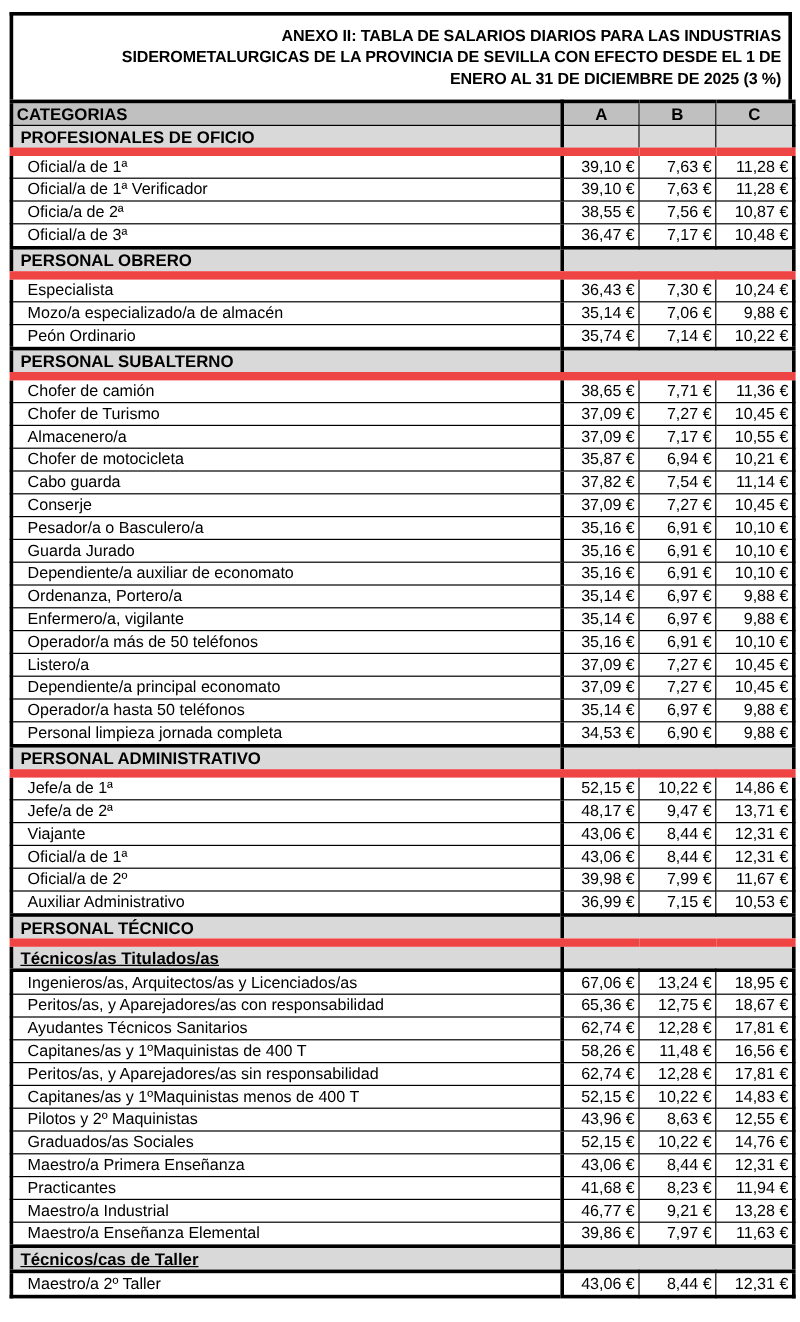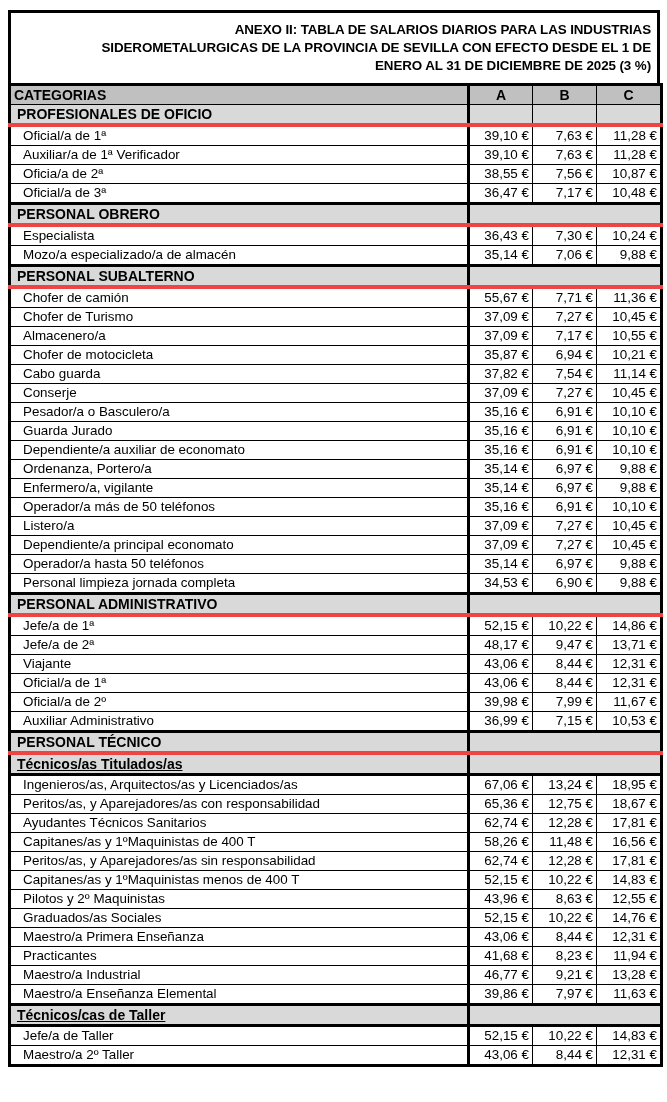--- a/index.html
+++ b/index.html
@@ -11,21 +11,21 @@
     font-weight: bold; font-size: 13.4px; line-height: 18px; letter-spacing: -0.1px;
   }
   table { border-collapse: collapse; width: 652px; table-layout: fixed; border: 3px solid #000; }
   col.c-cat { width: 459px; }
   col.c-a { width: 64px; }
   col.c-b { width: 64px; }
   col.c-c { width: 65px; }
   td { border: 1px solid #000; padding: 0 3px; height: 18px; font-size: 13.4px; line-height: 18px; white-space: nowrap; overflow: hidden; }
   tr.hdr td { background: #c0c0c0; font-weight: bold; font-size: 14px; border-top: 3px solid #000; border-bottom: 1px solid #000; }
   tr.hdr td.num { text-align: center; }
-  tr.sec td { background: #d9d9d9; font-weight: bold; font-size: 14px; border-top: 3px solid #000; border-bottom: 4px solid #ef4444; }
+  tr.sec td { background: #d9d9d9; font-weight: bold; font-size: 14px; border-top: 3px solid #000; border-bottom: 7px solid #ef4444; }
   tr.sec td.cat { padding-left: 6px; }
   tr.sec.first td { border-top: 1px solid #000; }
   tr.sub td { background: #d9d9d9; font-weight: bold; font-size: 14px; border-top: 3px solid #000; border-bottom: 3px solid #000; }
   tr.sub td.cat { padding-left: 6px; text-decoration: underline; }
   tr.row td.cat { padding-left: 12px; }
   tr.row td.num { text-align: right; padding-right: 3px; }
   td.vsplit { border-right: 3px solid #000; margin-top: 44px; }
 </style>
 </head>
 <body>
@@ -56,21 +56,21 @@
           <td class="num"></td>
           <td class="num"></td>
         </tr>
         <tr class="row">
           <td class="cat vsplit">Oficial/a de 1ª</td>
           <td class="num">39,10 €</td>
           <td class="num">7,63 €</td>
           <td class="num">11,28 €</td>
         </tr>
         <tr class="row">
-          <td class="cat vsplit">Auxiliar/a de 1ª Verificador</td>
+          <td class="cat vsplit">Oficial/a de 1ª Verificador</td>
           <td class="num">39,10 €</td>
           <td class="num">7,63 €</td>
           <td class="num">11,28 €</td>
         </tr>
         <tr class="row">
           <td class="cat vsplit">Oficia/a de 2ª</td>
           <td class="num">38,55 €</td>
           <td class="num">7,56 €</td>
           <td class="num">10,87 €</td>
         </tr>
@@ -89,27 +89,33 @@
           <td class="num">36,43 €</td>
           <td class="num">7,30 €</td>
           <td class="num">10,24 €</td>
         </tr>
         <tr class="row">
           <td class="cat vsplit">Mozo/a especializado/a de almacén</td>
           <td class="num">35,14 €</td>
           <td class="num">7,06 €</td>
           <td class="num">9,88 €</td>
         </tr>
+        <tr class="row">
+          <td class="cat vsplit">Peón Ordinario</td>
+          <td class="num">35,74 €</td>
+          <td class="num">7,14 €</td>
+          <td class="num">10,22 €</td>
+        </tr>
         <tr class="sec">
           <td class="cat vsplit">PERSONAL SUBALTERNO</td>
           <td class="num" colspan="3"></td>
         </tr>
         <tr class="row">
           <td class="cat vsplit">Chofer de camión</td>
-          <td class="num">55,67 €</td>
+          <td class="num">38,65 €</td>
           <td class="num">7,71 €</td>
           <td class="num">11,36 €</td>
         </tr>
         <tr class="row">
           <td class="cat vsplit">Chofer de Turismo</td>
           <td class="num">37,09 €</td>
           <td class="num">7,27 €</td>
           <td class="num">10,45 €</td>
         </tr>
         <tr class="row">
@@ -312,26 +318,20 @@
         </tr>
         <tr class="row">
           <td class="cat vsplit">Maestro/a  Enseñanza Elemental</td>
           <td class="num">39,86 €</td>
           <td class="num">7,97 €</td>
           <td class="num">11,63 €</td>
         </tr>
         <tr class="sub">
           <td class="cat vsplit">Técnicos/cas de Taller</td>
           <td class="num" colspan="3"></td>
-        </tr>
-        <tr class="row">
-          <td class="cat vsplit">Jefe/a de Taller</td>
-          <td class="num">52,15 €</td>
-          <td class="num">10,22 €</td>
-          <td class="num">14,83 €</td>
         </tr>
         <tr class="row">
           <td class="cat vsplit">Maestro/a 2º Taller</td>
           <td class="num">43,06 €</td>
           <td class="num">8,44 €</td>
           <td class="num">12,31 €</td>
         </tr>
       </tbody>
   </table>
 </div>

